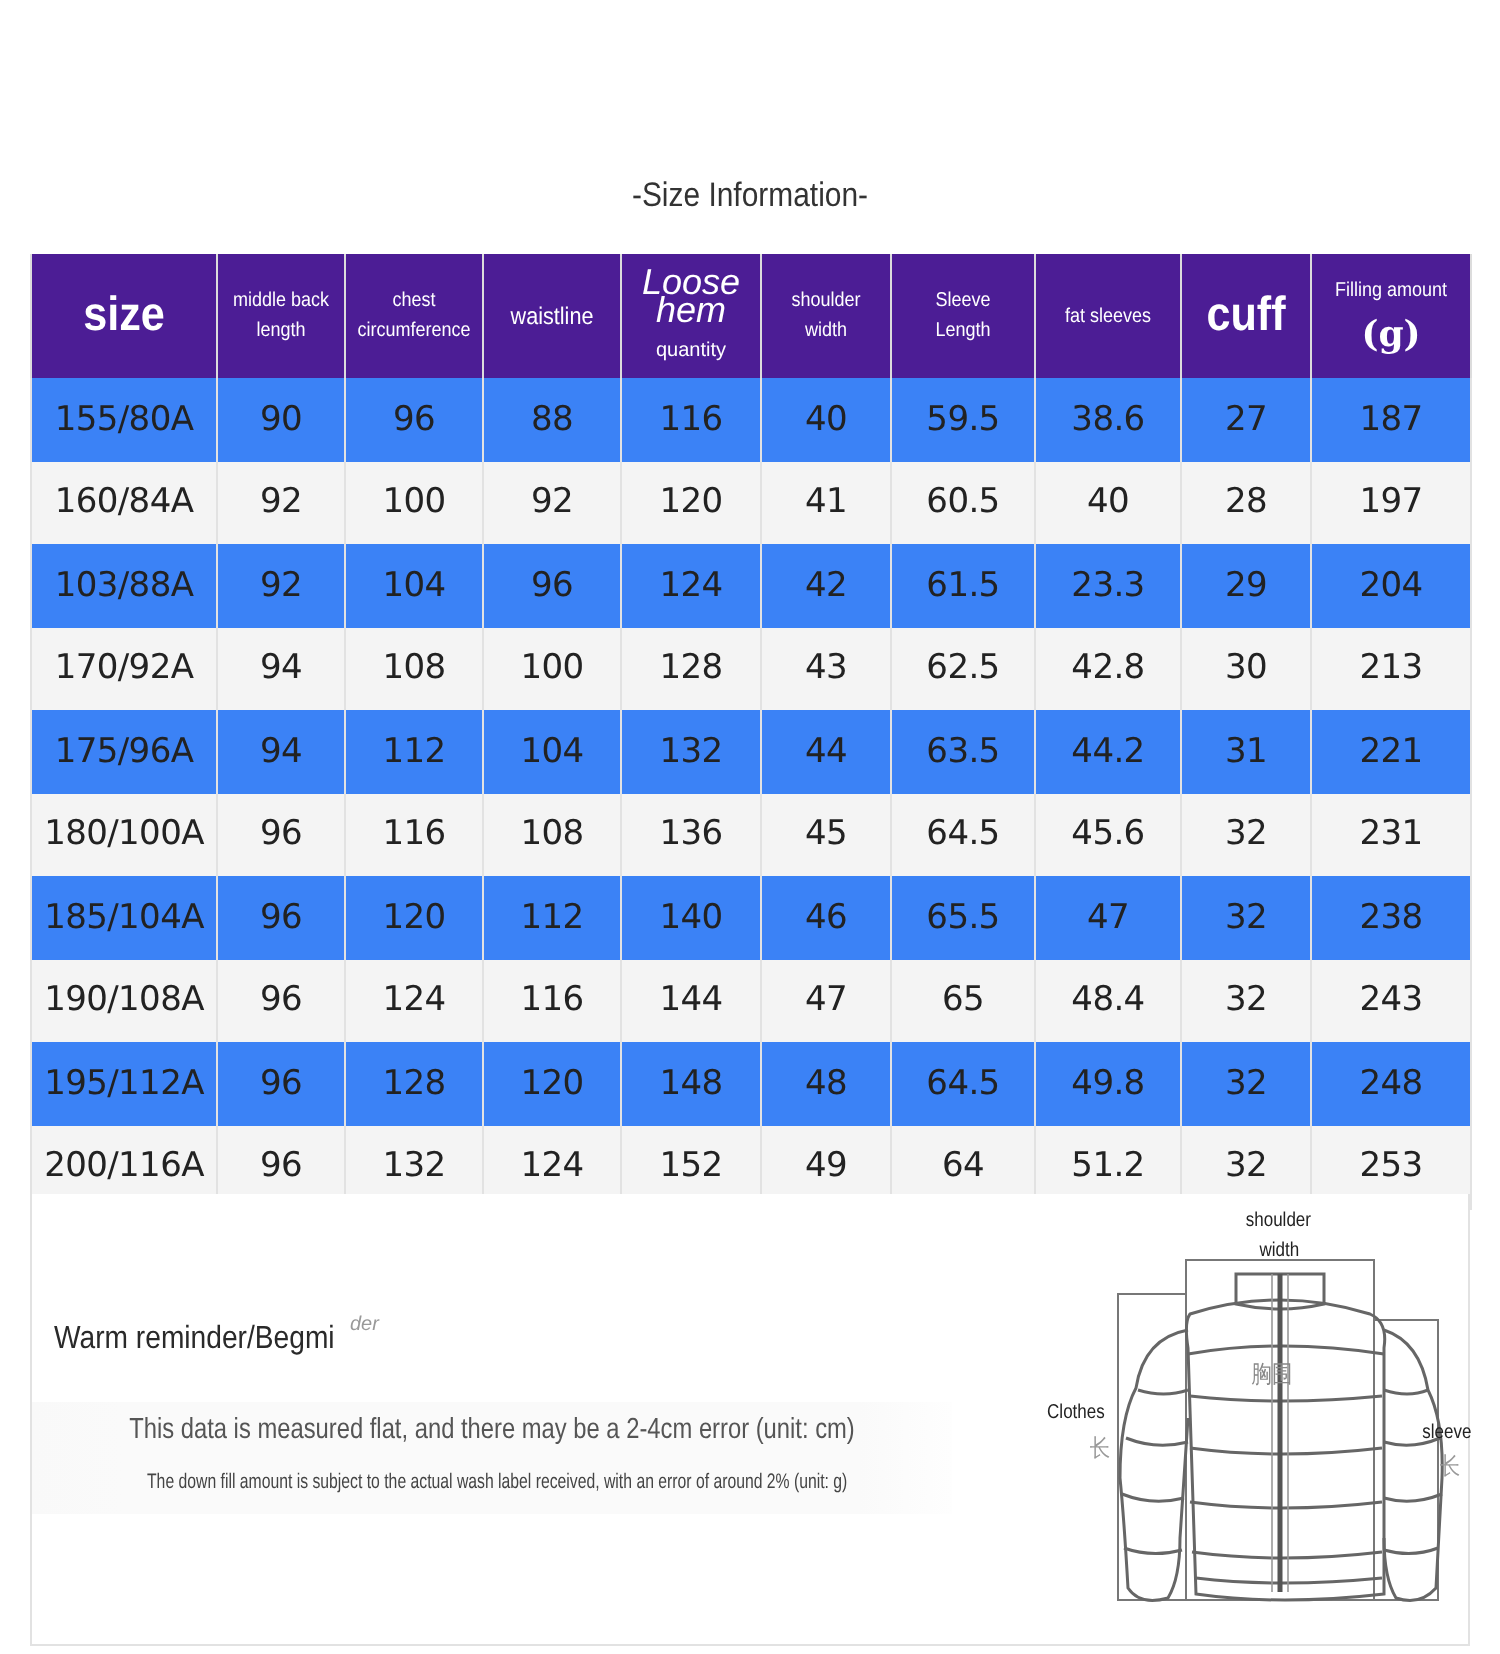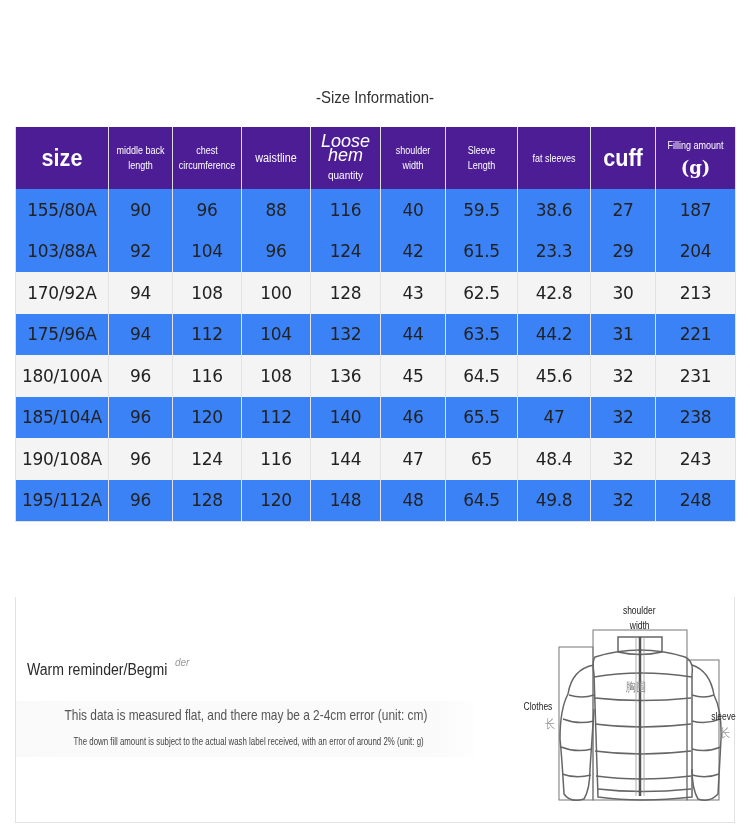--- a/index.html
+++ b/index.html
@@ -134,20 +134,32 @@
         <td>90</td>
         <td>96</td>
         <td>88</td>
         <td>116</td>
         <td>40</td>
         <td>59.5</td>
         <td>38.6</td>
         <td>27</td>
         <td>187</td>
       </tr>
+      <tr class="even">
+        <td>160/84A</td>
+        <td>92</td>
+        <td>100</td>
+        <td>92</td>
+        <td>120</td>
+        <td>41</td>
+        <td>60.5</td>
+        <td>40</td>
+        <td>28</td>
+        <td>197</td>
+      </tr>
       <tr class="odd">
         <td>103/88A</td>
         <td>92</td>
         <td>104</td>
         <td>96</td>
         <td>124</td>
         <td>42</td>
         <td>61.5</td>
         <td>23.3</td>
         <td>29</td>
@@ -217,20 +229,32 @@
         <td>195/112A</td>
         <td>96</td>
         <td>128</td>
         <td>120</td>
         <td>148</td>
         <td>48</td>
         <td>64.5</td>
         <td>49.8</td>
         <td>32</td>
         <td>248</td>
+      </tr>
+      <tr class="even">
+        <td>200/116A</td>
+        <td>96</td>
+        <td>132</td>
+        <td>124</td>
+        <td>152</td>
+        <td>49</td>
+        <td>64</td>
+        <td>51.2</td>
+        <td>32</td>
+        <td>253</td>
       </tr>
     </tbody>
 </table>
 
 <div class="bottom-panel">
   <div class="reminder-title">Warm reminder/Begmi</div>
   <div class="reminder-sup">der</div>
   <div class="note-band"></div>
   <div class="note-1">This data is measured flat, and there may be a 2-4cm error (unit: cm)</div>
   <div class="note-2">The down fill amount is subject to the actual wash label received, with an error of around 2% (unit: g)</div>

